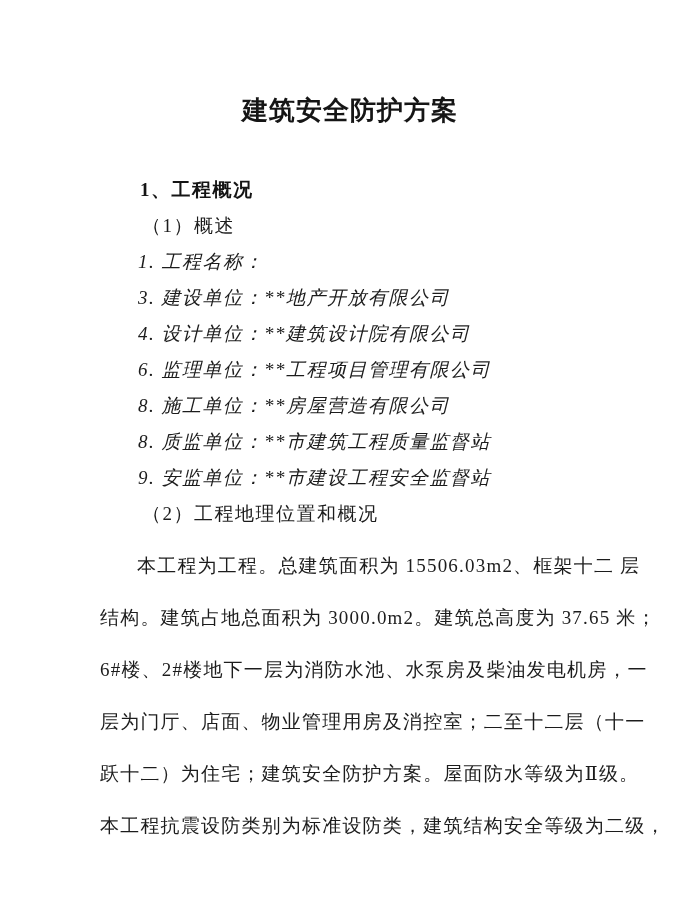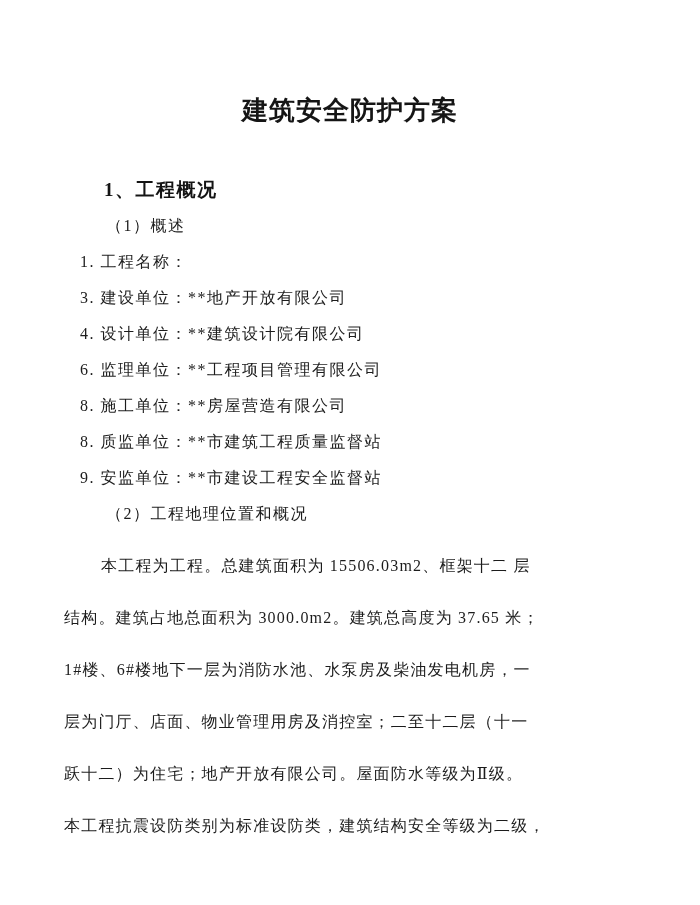--- a/index.html
+++ b/index.html
@@ -21,42 +21,43 @@
     padding-top: 95px;
     text-align: center;
     font-size: 26px;
     font-weight: bold;
     letter-spacing: 1px;
     line-height: 32px;
     color: #151515;
   }
   .content {
     margin-top: 45px;
-    padding-left: 64px;
+    padding-left: 100px;
     padding-right: 88px;
   }
   .line {
     height: 36px;
     line-height: 36px;
-    font-size: 16px;
+    font-size: 19px;
     letter-spacing: 1.5px;
     white-space: nowrap;
     color: #1c1c1c;
   }
   .line.heading {
     font-weight: bold;
     font-size: 19px;
     margin-left: 40px;
     color: #141414;
   }
   .line.sub {
     margin-left: 42px;
   }
   .line.item {
-    margin-left: 16px;
+    margin-left: 38px;
+    font-style: italic;
   }
   .line.para {
     letter-spacing: 1.2px;
     margin-top: 16px;
   }
   .line.para.indent {
     padding-left: 37px;
   }
 </style>
 </head>
@@ -77,19 +78,19 @@
     <div class="line item">4. 设计单位：**建筑设计院有限公司</div>
     <div class="line item">6. 监理单位：**工程项目管理有限公司</div>
     <div class="line item">8. 施工单位：**房屋营造有限公司</div>
     <div class="line item">8. 质监单位：**市建筑工程质量监督站</div>
     <div class="line item">9. 安监单位：**市建设工程安全监督站</div>
 
     <div class="line sub">（2）工程地理位置和概况</div>
 
     <div class="line para indent">本工程为工程。总建筑面积为 15506.03m2、框架十二 层</div>
     <div class="line para">结构。建筑占地总面积为 3000.0m2。建筑总高度为 37.65 米；</div>
-    <div class="line para">1#楼、6#楼地下一层为消防水池、水泵房及柴油发电机房，一</div>
+    <div class="line para">6#楼、2#楼地下一层为消防水池、水泵房及柴油发电机房，一</div>
     <div class="line para">层为门厅、店面、物业管理用房及消控室；二至十二层（十一</div>
-    <div class="line para">跃十二）为住宅；地产开放有限公司。屋面防水等级为Ⅱ级。</div>
+    <div class="line para">跃十二）为住宅；建筑安全防护方案。屋面防水等级为Ⅱ级。</div>
     <div class="line para">本工程抗震设防类别为标准设防类，建筑结构安全等级为二级，</div>
 
   </div>
 </div>
 
 </body></html>

